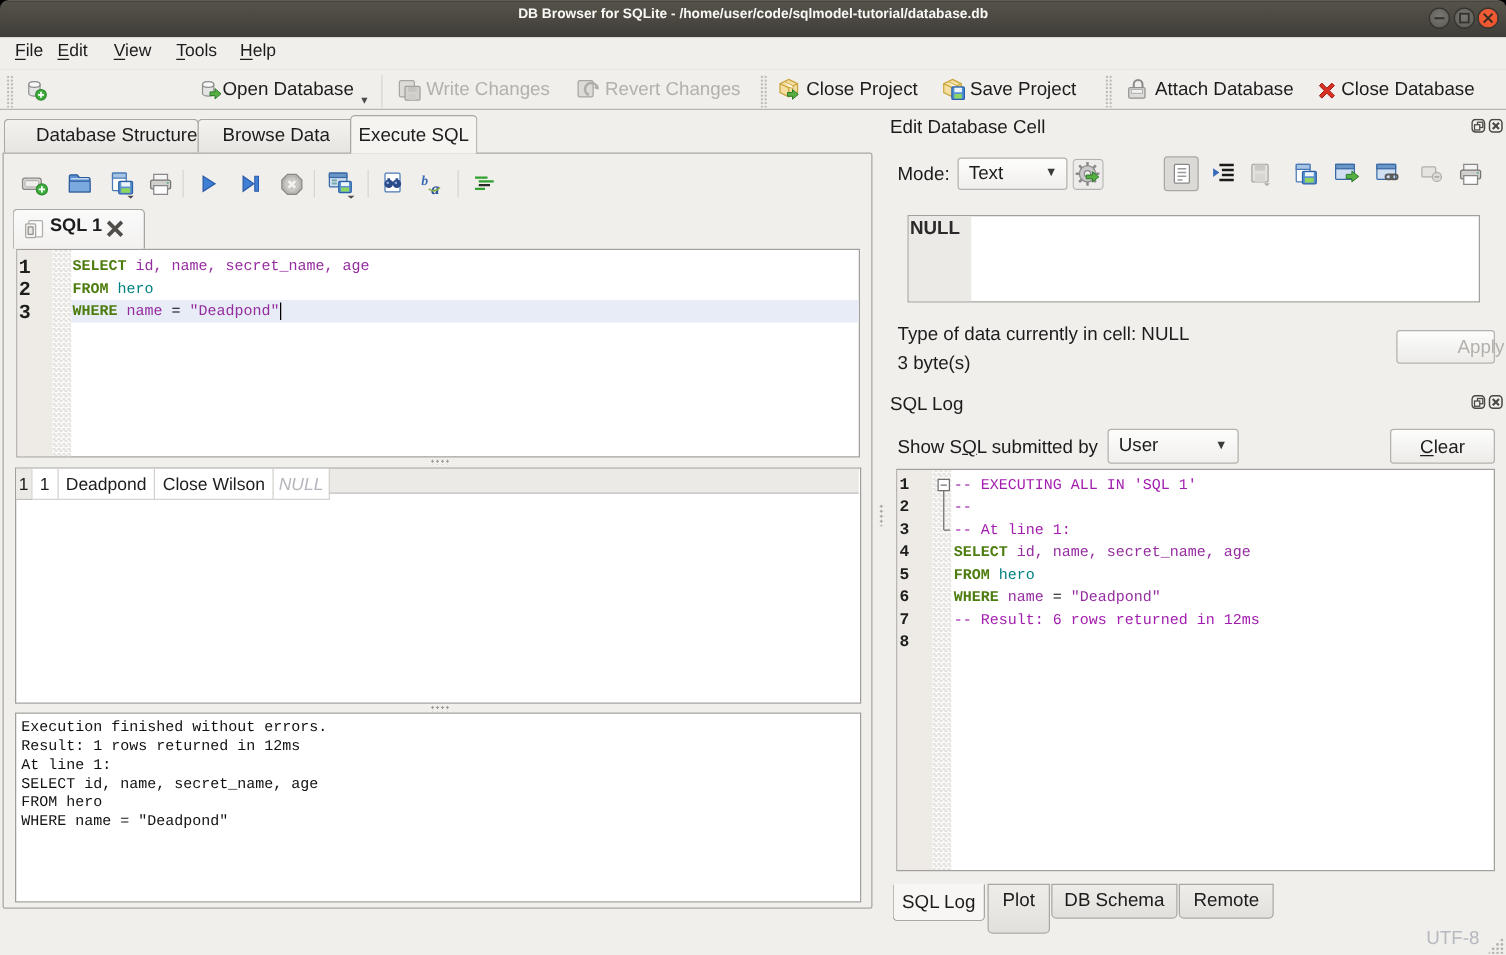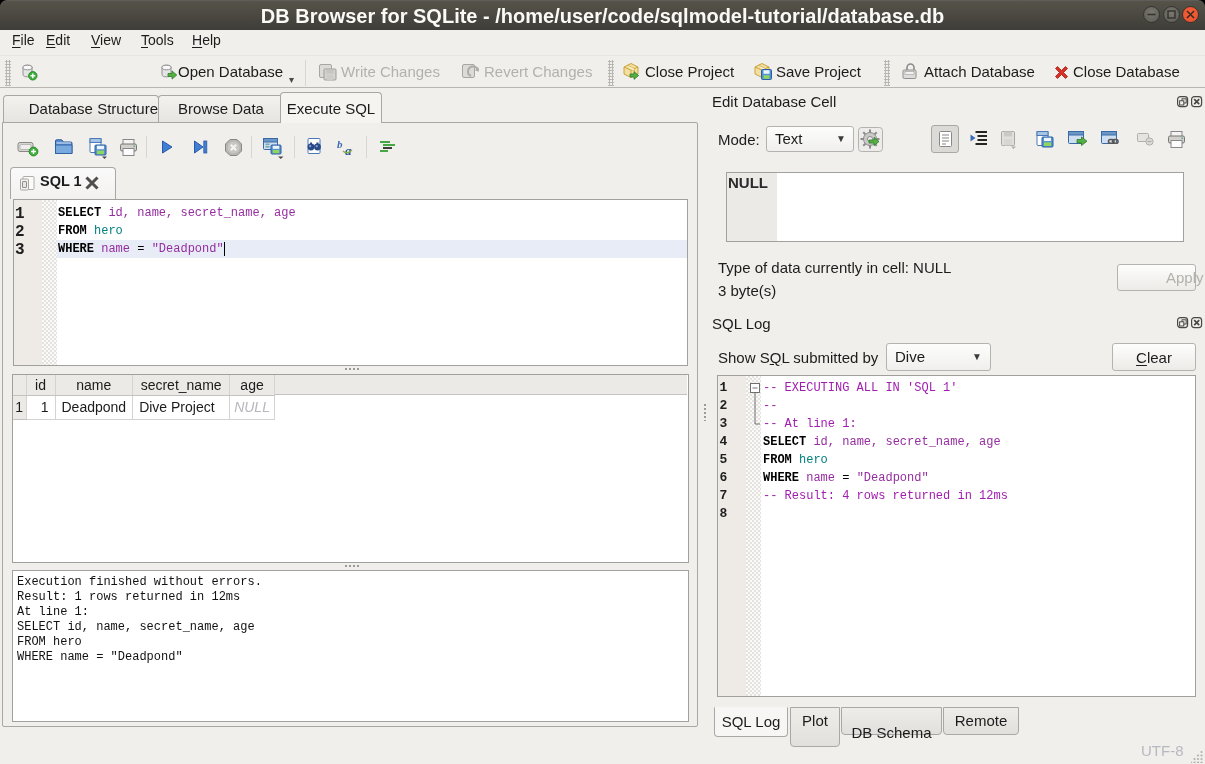--- a/index.html
+++ b/index.html
@@ -8,21 +8,21 @@
 .abs { position:absolute; }
 
 #titlebar {
   left:0; top:0; width:1205px; height:30px;
   background:linear-gradient(#555349, #3f3d38);
   border-radius:7px 7px 0 0;
   border-top:1px solid #5f5d57;
 }
 #titletext {
   width:100%; top:5px; text-align:center;
-  color:#fbf9f6; font-size:20px; font-weight:bold;
+  color:#fbf9f6; font-size:11px; font-weight:bold;
 }
 .winbtn { top:6px; width:17px; height:17px; border-radius:50%; }
 .winbtn svg { position:absolute; left:0; top:0; }
 
 #menubar { left:0; top:30px; width:1205px; height:26px; background:#f1efeb; }
 .menuitem { top:32px; font-size:14px; color:#1c1c1c; }
 .menuitem u { text-decoration-thickness:1px; text-underline-offset:2px; }
 
 #toolbar { left:0; top:56px; width:1205px; height:34px; background:#f1efeb; }
 .tbtext { top:63px; font-size:15px; color:#1c1c1c; white-space:nowrap; }
@@ -46,21 +46,21 @@
   left:10px; top:167px; width:106px; height:32px;
   background:linear-gradient(#fbfafa,#f2f1f0);
   border:1px solid #a9a7a3; border-bottom:none; border-radius:4px 4px 0 0; z-index:4;
 }
 .ontab { z-index:6;
 }
 #editorbox { left:13px; top:199px; width:675px; height:167px; border:1px solid #a2a09c; background:#fff; }
 .gutter-num { background:#eeebe7; }
 .mono { font-family:"Liberation Mono", monospace; font-size:12px; line-height:18px; white-space:pre; }
 .checker { background:repeating-conic-gradient(#e4e2de 0% 25%, #fbfaf9 0% 50%); background-size:4px 4px; }
-.kw { color:#000000; font-weight:bold; }
+.kw { color:#4d7c0f; font-weight:bold; }
 .idn { color:#952da0; }
 .tbl { color:#008080; font-weight:normal; }
 .str { color:#952da0; }
 .cmt { color:#a21caf; }
 
 #resultbox { left:12px; top:374px; width:677px; height:189px; border:1px solid #a2a09c; background:#fff; }
 .rt { border-collapse:collapse; font-size:14px; color:#1c1c1c; }
 .rt th { background:#eceae6; font-weight:normal; border-right:1px solid #d5d3cf; border-bottom:1px solid #c4c2be; height:20px; padding:0 4px; }
 .rt td { border-right:1px solid #d5d3cf; border-bottom:1px solid #d5d3cf; height:24px; padding:0 6px; background:#fff; }
 .rt td.rowhdr { background:#eceae6; border-bottom:1px solid #c4c2be; padding:0 2px; text-align:center; }
@@ -291,32 +291,25 @@
 <span class="kw">FROM</span> <span class="tbl">hero</span>
 <span class="kw">WHERE</span> <span class="idn">name</span> = <span class="str">"Deadpond"</span><span style="border-left:1px solid #000;"> </span></div>
 
 <div class="abs hsplit" style="left:344px; top:367px;"></div>
 <div class="abs hsplit" style="left:344px; top:564px;"></div>
 
 <div class="abs" id="resultbox"></div>
 <div class="abs" style="left:13px; top:375px; width:674px; height:20px; background:#eceae6; border-bottom:1px solid #c4c2be;"></div>
 <table class="abs rt" style="left:13px; top:375px;">
 <tbody>
-      <tr>
-        <th style="width:13px; padding:0 2px;"></th>
-        <th style="width:29px;">id</th>
-        <th style="width:74px;">name</th>
-        <th style="width:97px;">secret_name</th>
-        <th style="width:42px;">age</th>
-      </tr>
 <tr>
         <td class="rowhdr">1</td>
         <td style="text-align:right;">1</td>
         <td>Deadpond</td>
-        <td>Dive Project</td>
+        <td>Close Wilson</td>
         <td class="null">NULL</td>
       </tr>
 </tbody>
   </table>
 
 <div class="abs" id="msgbox"></div>
 <div class="abs mono" style="left:17px; top:575px; line-height:15px; color:#111;">Execution finished without errors.
 Result: 1 rows returned in 12ms
 At line 1:
 SELECT id, name, secret_name, age
@@ -426,21 +419,21 @@
       <g fill="none" stroke="#4a4844" stroke-width="1.2">
         <rect x="0.6" y="0.6" width="10" height="10" rx="2.8"></rect>
         <rect x="5" y="2.8" width="4.2" height="4.2" stroke-width="1"></rect>
         <rect x="2.6" y="4.8" width="4.2" height="4.2" fill="#f2f1f0" stroke-width="1"></rect>
         <rect x="14.6" y="0.6" width="10" height="10" rx="2.8"></rect>
         <path d="M17.2 3.2 l5 5 m0 -5 l-5 5" stroke-width="1.7"></path>
       </g>
     </svg></span>
 <div class="abs label14" style="left:718px; top:349px;">Show S<u>Q</u>L submitted by</div>
 <div class="abs combo" style="left:886px; top:343px; width:105px; height:28px;">
-    <span style="position:absolute; left:8px; top:4px;">Dive</span>
+    <span style="position:absolute; left:8px; top:4px;">User</span>
     <span style="position:absolute; right:8px; top:7px; font-size:10px; color:#3a3a3a;">▼</span>
   </div>
 <div class="abs btn" style="left:1112px; top:343px; width:84px; height:28px; padding-top:5px;"><u style="text-underline-offset:2px;">C</u>lear</div>
 
 <div class="abs" id="logbox"></div>
 <div class="abs gutter-num" style="left:718px; top:376px; width:28px; height:320px;"></div>
 <div class="abs checker" style="left:746px; top:376px; width:15px; height:320px;"></div>
 <div class="abs mono" style="left:719.5px; top:379px; font-size:13px; font-weight:bold; color:#1e1e1e;">1
 2
 3
@@ -454,25 +447,25 @@
   <line x1="3.5" y1="9" x2="8.5" y2="9" stroke="#707070" stroke-width="1"></line>
   <line x1="6" y1="13.5" x2="6" y2="45" stroke="#707070" stroke-width="1"></line>
   <line x1="6" y1="45" x2="11" y2="45" stroke="#707070" stroke-width="1"></line>
 </svg>
 <div class="abs mono" style="left:763px; top:379px;"><span class="cmt">-- EXECUTING ALL IN 'SQL 1'</span>
 <span class="cmt">--</span>
 <span class="cmt">-- At line 1:</span>
 <span class="kw">SELECT</span> <span class="idn">id, name, secret_name, age</span>
 <span class="kw">FROM</span> <span class="tbl">hero</span>
 <span class="kw">WHERE</span> <span class="idn">name</span> = <span class="str">"Deadpond"</span>
-<span class="cmt">-- Result: 4 rows returned in 12ms</span></div>
+<span class="cmt">-- Result: 6 rows returned in 12ms</span></div>
 
 <div class="abs btab active" style="left:714px; width:74px; padding-top:5px;">SQL Log</div>
 <div class="abs btab" style="left:790px; width:50px; padding-top:4px; height:40px;">Plot</div>
-<div class="abs btab" style="left:841px; width:101px; padding-top:16px; height:28px;">DB Schema</div>
+<div class="abs btab" style="left:841px; width:101px; padding-top:4px; height:28px;">DB Schema</div>
 <div class="abs btab" style="left:943px; width:76px; padding-top:4px; height:28px;">Remote</div>
 <div class="abs" id="utf8">UTF-8</div>
 <svg class="abs" style="left:1191px; top:750px;" width="13" height="13">
     <g fill="#b3b1ad">
       <circle cx="10.5" cy="2" r="1.1"></circle>
       <circle cx="7" cy="5.5" r="1.1"></circle>
       <circle cx="10.5" cy="5.5" r="1.1"></circle>
       <circle cx="3.5" cy="9" r="1.1"></circle>
       <circle cx="7" cy="9" r="1.1"></circle>
       <circle cx="10.5" cy="9" r="1.1"></circle>

